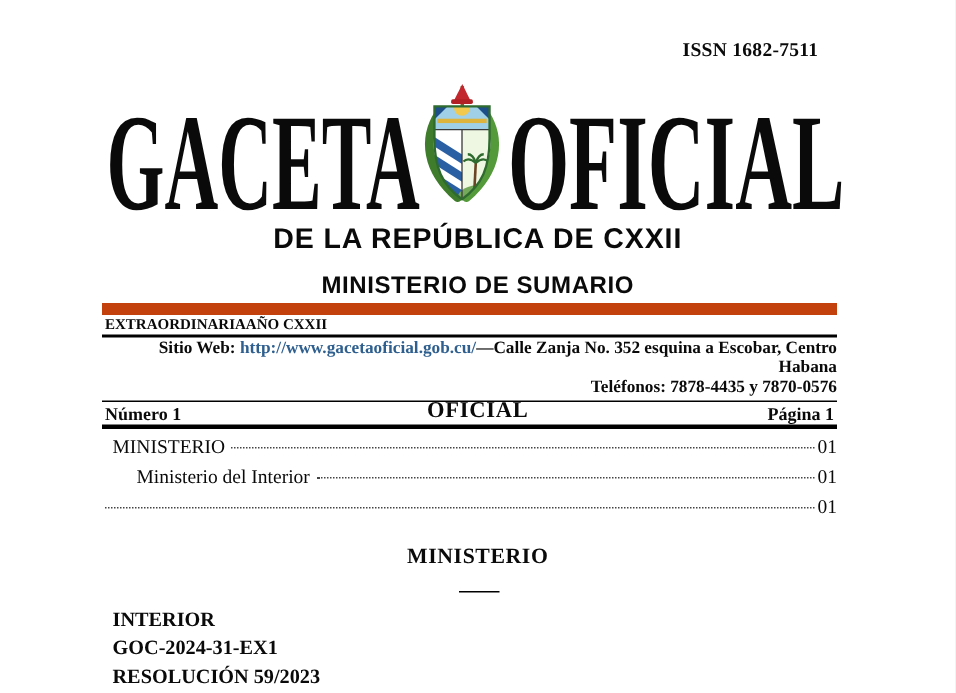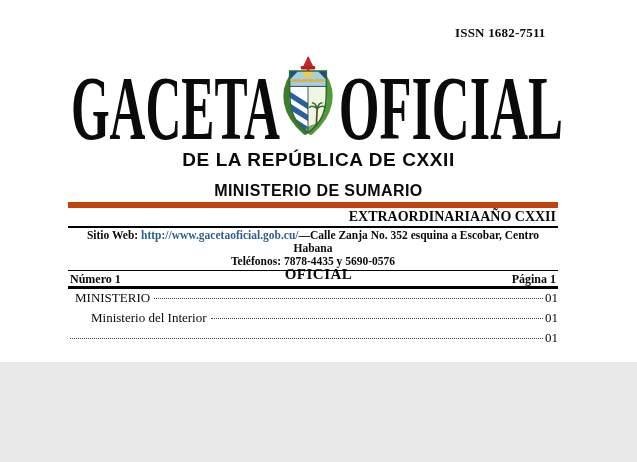--- a/index.html
+++ b/index.html
@@ -1,17 +1,17 @@
 <!DOCTYPE html>
 <html><head>
 <meta charset="utf-8">
 <style>
   html,body{margin:0;padding:0;background:#e9e9e9;}
   .page{
-    position:relative;width:637px;height:362px;background:#ffffff;
+    position:relative;width:637px;height:462px;background:#ffffff;
     font-family:"Liberation Serif","DejaVu Serif",serif;color:#0a0a0a;
     overflow:hidden;margin:0 auto;text-decoration:underline;
   }
   
   .issn{position:absolute;top:25px;left:455px;font-weight:bold;font-size:13px;letter-spacing:.2px;}
   
   .masthead{position:absolute;top:52px;left:0;right:0;display:flex;justify-content:center;align-items:flex-end;}
   .title-word{display:flex;justify-content:center;overflow:visible;}
   .title-word .tw{
     font-weight:bold;font-size:92px;line-height:63px;white-space:nowrap;
@@ -26,27 +26,27 @@
     font-weight:bold;font-size:19px;letter-spacing:.6px;
   }
   .ministry{
     position:absolute;top:182px;left:0;right:0;text-align:center;
     font-family:"Liberation Sans","DejaVu Sans",sans-serif;
     font-weight:bold;font-size:16px;letter-spacing:.4px;
   }
   
   .head-block{position:absolute;left:68px;width:490px;top:202px;}
   .edition-bar{
-    display:flex;justify-content:flex-end;align-items:center;
-    border-top:6px solid #c2410c;border-bottom:2px solid #000;
-    font-weight:bold;font-size:14px;padding:1px 2px;
+    display:flex;justify-content:flex-start;align-items:center;
+    border-top:8px solid #c2410c;border-bottom:2px solid #000;
+    font-weight:bold;font-size:10px;padding:1px 2px;
   }
   .edition-bar .c{text-align:center;flex:1;}
   .contact{
-    text-align:center;font-weight:bold;font-size:11.5px;line-height:13px;
+    text-align:right;font-weight:bold;font-size:11.5px;line-height:13px;
     padding:1px 0 2px 0;border-bottom:1.5px solid #000;
   }
   .contact a{text-decoration:none;}
   .number-bar{
     display:flex;justify-content:space-between;font-weight:bold;font-size:12px;
     padding:1px 2px 0 2px;border-bottom:3px solid #000;height:14px;
   }
   
   .sumario-h{position:absolute;top:266px;left:0;right:0;text-align:center;font-weight:bold;font-size:15px;letter-spacing:.5px;}
   .toc{position:absolute;left:68px;width:490px;top:290px;font-size:13px;}
@@ -117,21 +117,21 @@
   <div class="subtitle">DE LA REPÚBLICA DE CXXII</div>
   <div class="ministry">MINISTERIO DE SUMARIO</div>
 
   <div class="head-block">
     <div class="edition-bar">
       <span class="l">EXTRAORDINARIA</span>
       <span class="r">AÑO CXXII</span>
     </div>
     <div class="contact">
       <div><span>Sitio Web: </span><a href="#" id="site-link" style="color: rgb(46, 95, 143);">http://www.gacetaoficial.gob.cu/</a><span>—Calle Zanja  No. 352  esquina a Escobar, Centro Habana</span></div>
-      <div>Teléfonos:  7878-4435 y 5690-0576</div>
+      <div>Teléfonos:  7878-4435 y 7870-0576</div>
     </div>
     <div class="number-bar">
       <span>Número 1</span>
       <span>Página 1</span>
     </div>
   </div>
 
   <div class="sumario-h">OFICIAL</div>
 
   <div class="toc">
@@ -147,14 +147,19 @@
     </div>
     <div class="toc-row">
       <span class="leader"></span>
       <span class="pg">01</span>
     </div>
   </div>
 
   <div class="section-h">MINISTERIO</div>
   <div class="section-div"></div>
 
+  <div class="body-lines">
+    <div>INTERIOR</div>
+    <div>GOC-2024-31-EX1</div>
+    <div>RESOLUCIÓN 59/2023</div>
+  </div>
 
 </div>
 
 </body></html>

